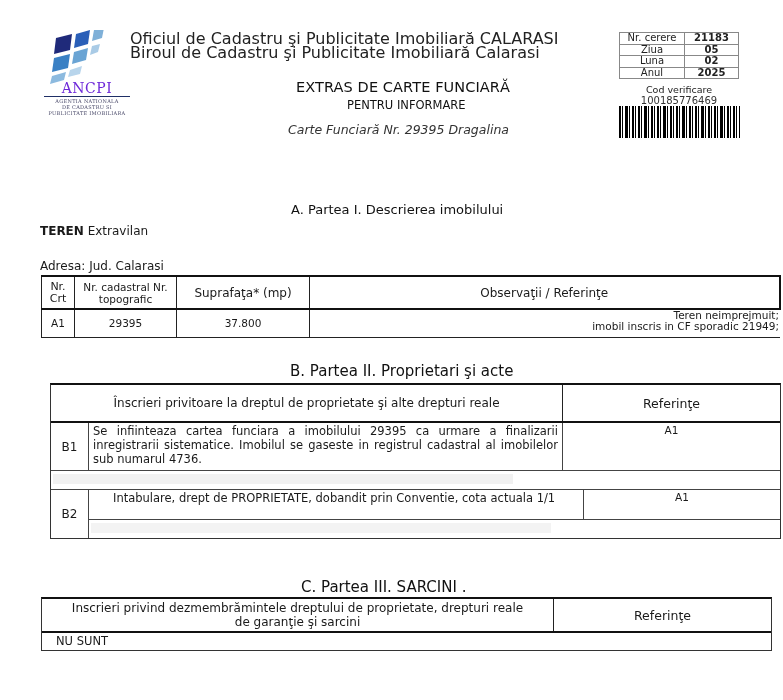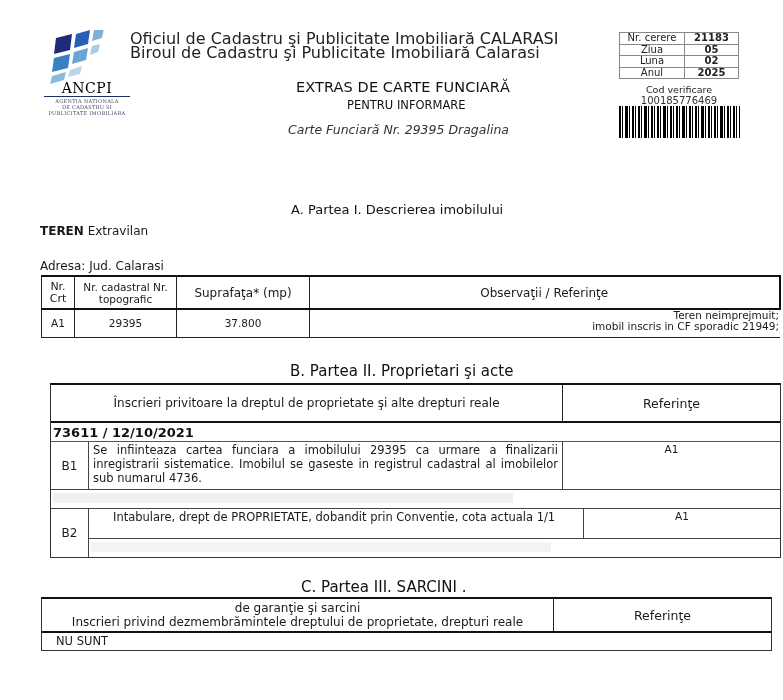--- a/index.html
+++ b/index.html
@@ -4,21 +4,21 @@
 <style>
   * { box-sizing: border-box; margin: 0; padding: 0; }
   html, body { width: 783px; height: 700px; background: #ffffff; overflow: hidden; }
   body { position: relative; font-family: "DejaVu Sans", sans-serif; color: #1a1a1a; }
   .abs { position: absolute; }
 
   
   .logo { left: 40px; top: 30px; width: 90px; height: 92px; }
   .logo-mark { position: absolute; left: 8px; top: 0; width: 70px; height: 58px; }
   .logo-ancpi { position: absolute; left: 4px; top: 50px; width: 86px; text-align: center;
-    font-family: "DejaVu Serif", serif; font-size: 14px; color: #000000; letter-spacing: 0.5px;
+    font-family: "DejaVu Serif", serif; font-size: 14px; color: #6d28d9; letter-spacing: 0.5px;
     border-bottom: 1px solid #1f2f66; line-height: 16px; }
   .logo-sub { position: absolute; left: 2px; top: 68px; width: 90px; text-align: center;
     font-family: "DejaVu Serif", serif; font-size: 5px; line-height: 6px; color: #4a4a6a; letter-spacing: 0.3px; }
 
   
   .office { left: 130px; top: 32px; font-size: 16px; line-height: 14px; color: #222; }
 
   
   .title-main { left: 296px; top: 79px; font-size: 14.5px; color: #111; letter-spacing: 0.1px; }
   .title-sub { left: 347px; top: 98px; font-size: 11.5px; color: #111; }
@@ -172,21 +172,20 @@
   </tr>
 </tbody>
   </table>
 
 <div class="abs sec-b">B. Partea II. Proprietari şi acte</div>
 <div class="abs p2">
   <div class="p2-head">
     <div class="l">Înscrieri privitoare la dreptul de proprietate şi alte drepturi reale</div>
     <div class="r">Referinţe</div>
   </div>
-  <div class="p2-id">73611 / 12/10/2021</div>
   <div class="row-b b1">
     <div class="code">B1</div>
     <div class="txt">Se infiinteaza cartea funciara a imobilului 29395 ca urmare a finalizarii inregistrarii sistematice. Imobilul se gaseste in registrul cadastral al imobilelor sub numarul 4736.</div>
     <div class="ref">A1</div>
   </div>
   <div class="spacer1">
       <div class="fade"></div>
     </div>
   <div class="b2wrap">
     <div class="code">B2</div>
@@ -199,19 +198,19 @@
           <div class="fade"></div>
         </div>
     </div>
   </div>
 </div>
 
 <div class="abs sec-c">C. Partea III. SARCINI .</div>
 <div class="abs p3">
   <div class="p3-head">
     <div class="l">
+      <div>Inscrieri privind dezmembrămintele dreptului de proprietate, drepturi reale</div>
       <div>de garanţie şi sarcini</div>
-      <div>Inscrieri privind dezmembrămintele dreptului de proprietate, drepturi reale</div>
     </div>
     <div class="r">Referinţe</div>
   </div>
   <div class="p3-row">NU SUNT</div>
 </div>
 
 </body></html>

